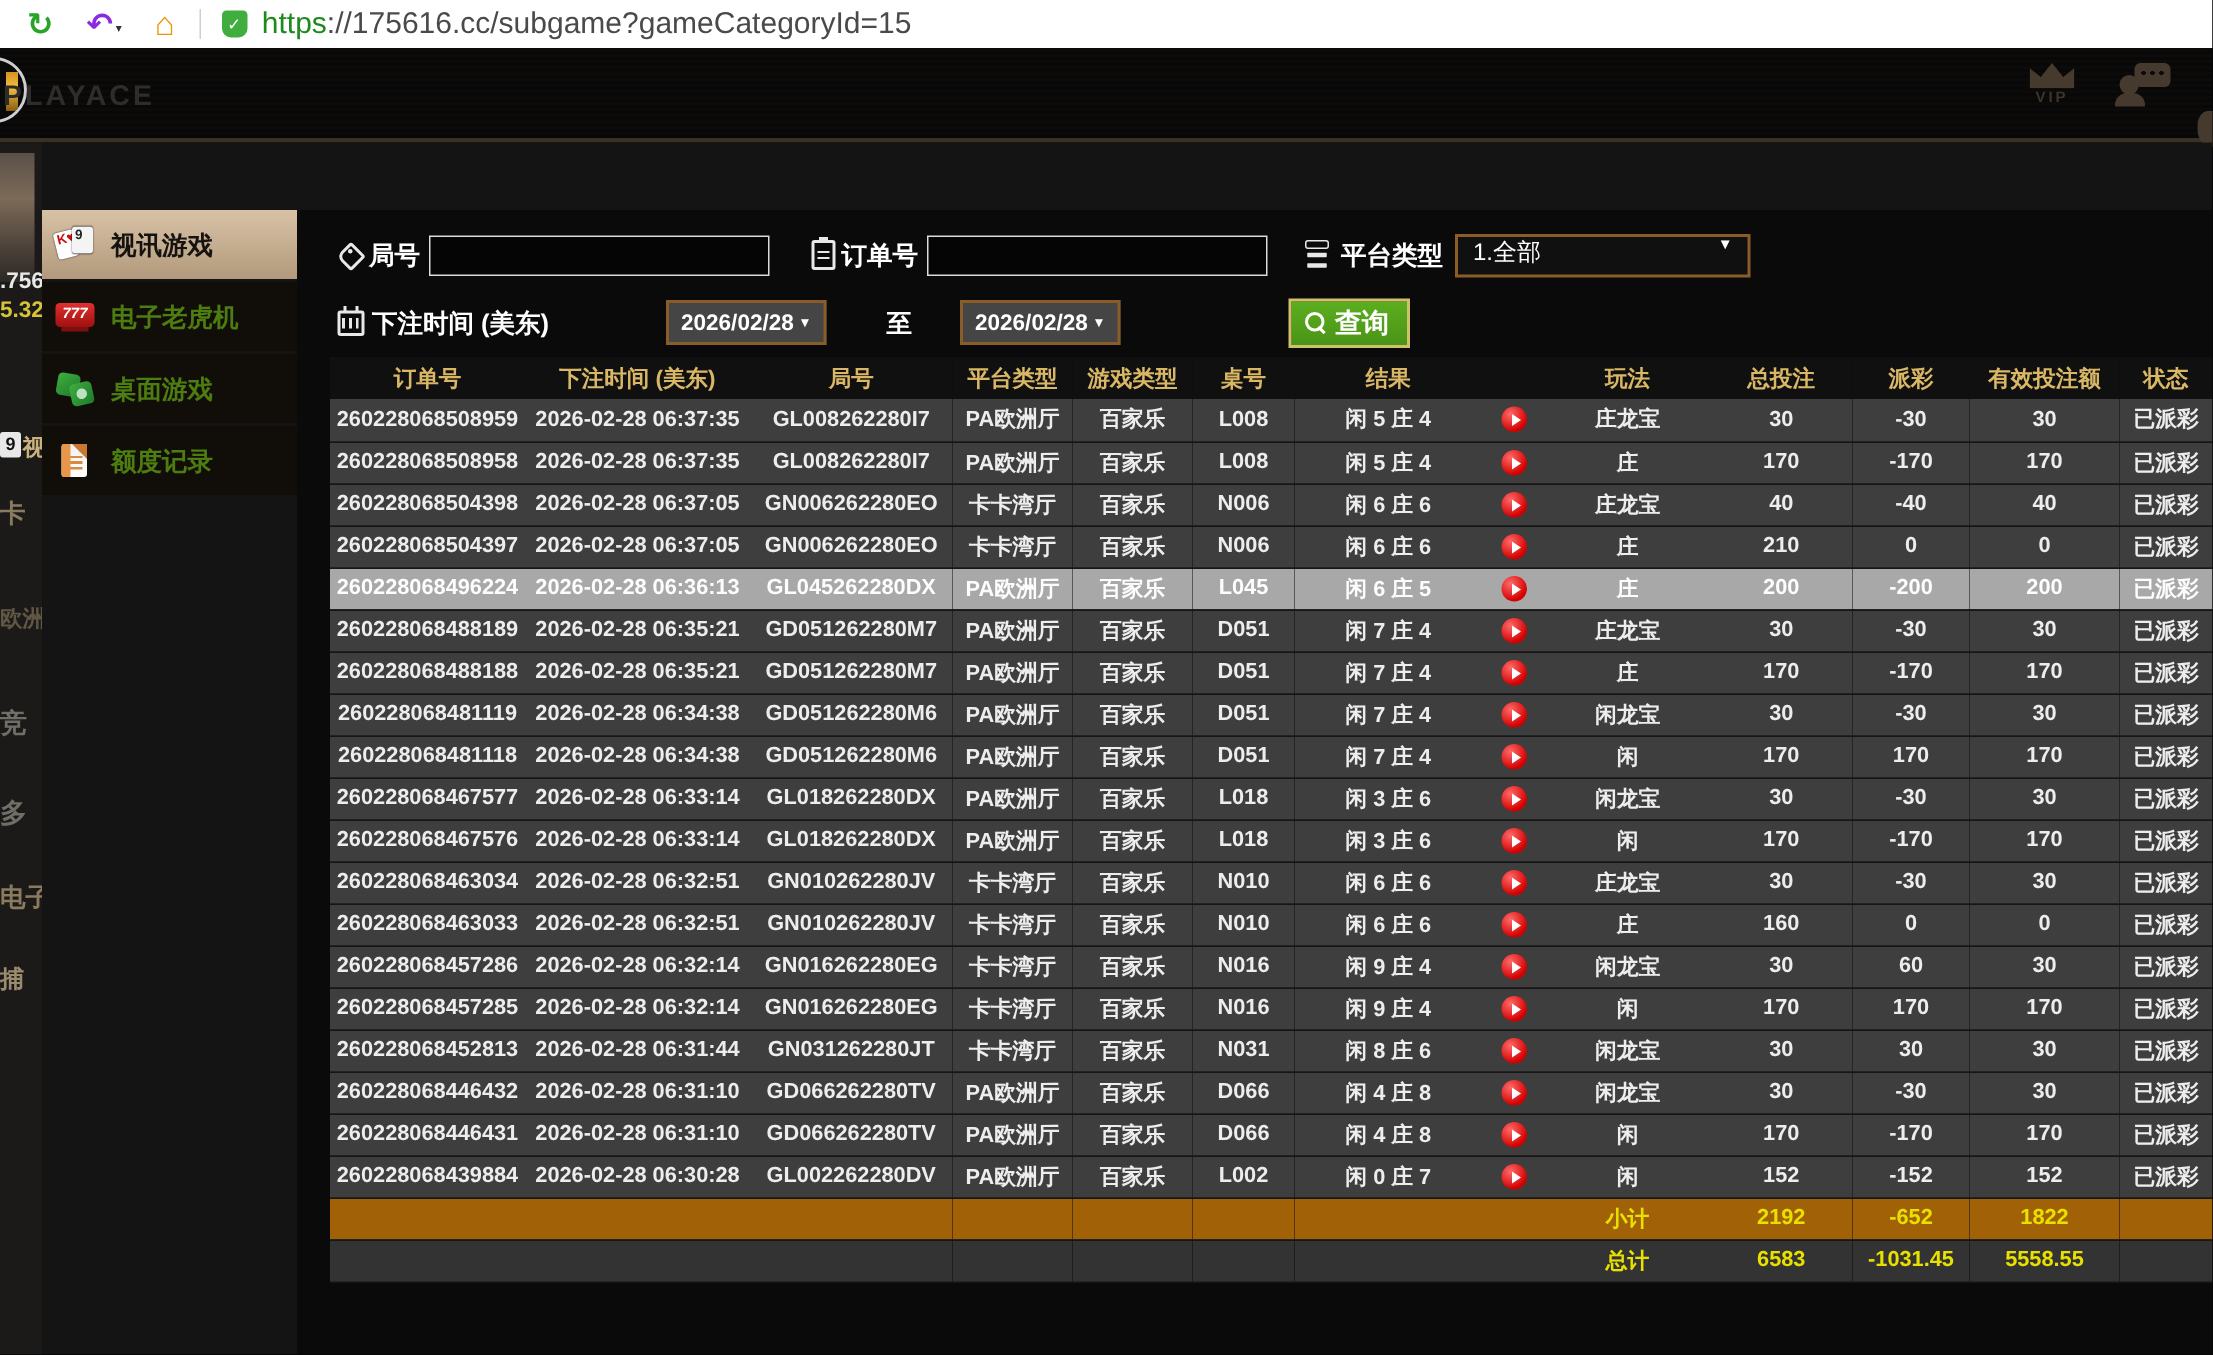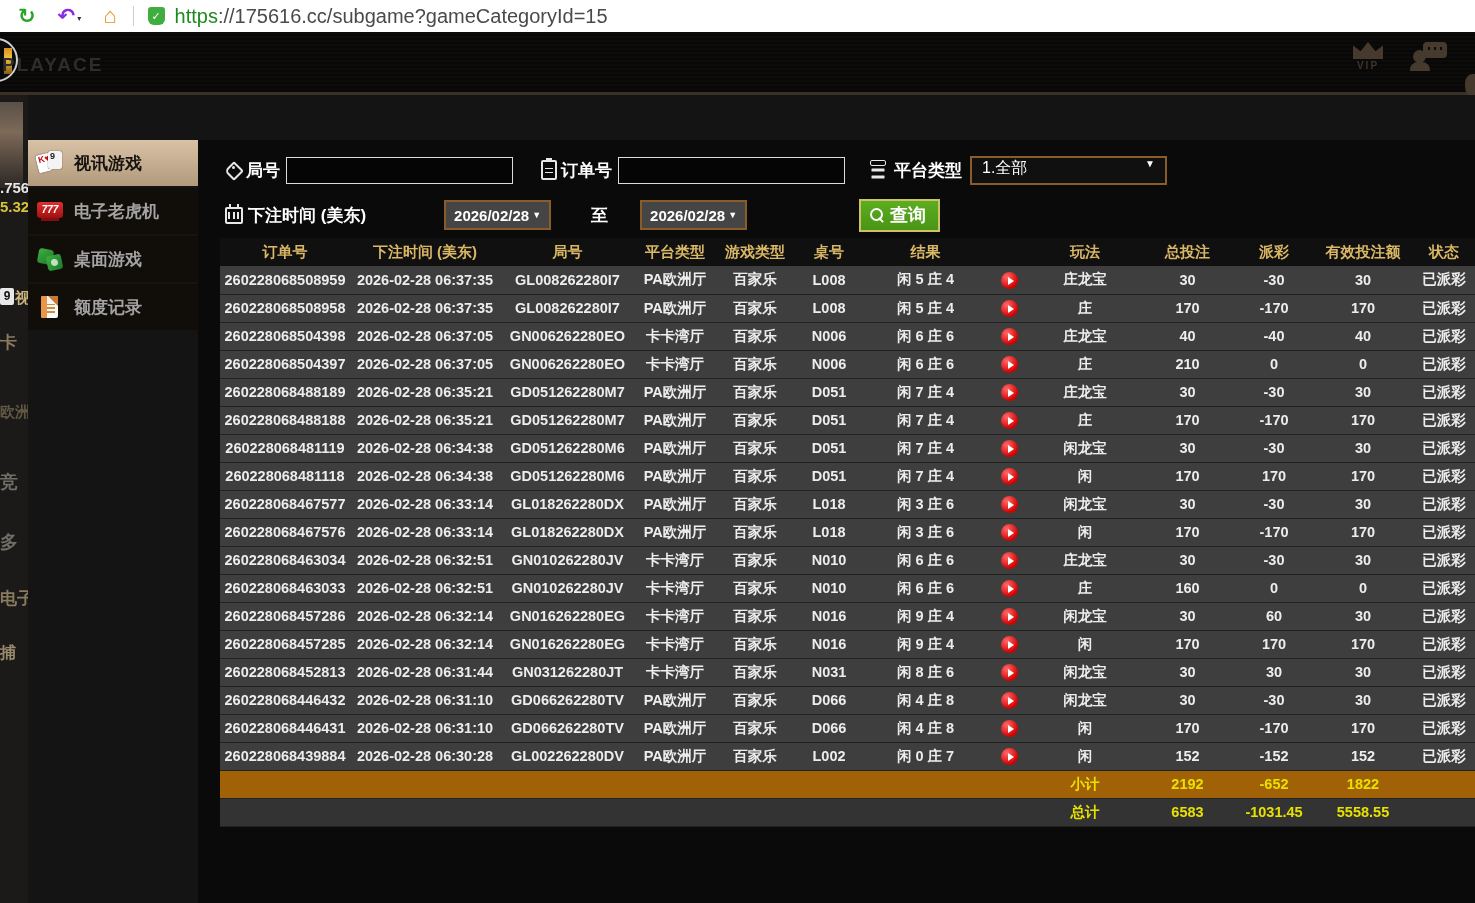--- a/index.html
+++ b/index.html
@@ -54,21 +54,21 @@
   .dealer-block { position:absolute; left:32px; top:240px; width:100px; height:150px; background:#1d1a16; }
 
   
   .panel-title { position:absolute; left:28px; top:0; width:1447px; height:45px; background:#050505; }
   .panel-title .t { position:absolute; left:20px; top:7px; color:#fff; font-size:23px; font-weight:bold; letter-spacing:1px; }
   .bg-hint { position:absolute; left:440px; top:12px; color:#222120; font-size:18px; font-weight:bold; }
 
   
   .sidebar { position:absolute; left:28px; top:45px; width:170px; }
   .side-item { position:relative; height:46px; margin-bottom:2px; background:#110e0a; display:flex; align-items:center; cursor:pointer; }
-  .side-item .lbl { color:#a3a3a3; font-size:17px; font-weight:bold; margin-left:8px; }
+  .side-item .lbl { color:#4d7c0f; font-size:17px; font-weight:bold; margin-left:8px; }
   .side-item.active { background:linear-gradient(180deg,#d8c2a6,#b2997b); }
   .side-item.active .lbl { color:#151210; }
   .s-icon { position:relative; width:30px; height:30px; margin-left:8px; flex:none; }
   
   .card-a { position:absolute; left:1px; top:6px; width:14px; height:18px; background:#fff; border-radius:2px; transform:rotate(-14deg); color:#c41010; font-size:9px; font-weight:bold; line-height:10px; text-align:left; padding-left:2px; box-shadow:0 0 1px #000; }
   .card-b { position:absolute; left:12px; top:3px; width:14px; height:18px; background:#f4f4f4; border-radius:2px; color:#222; font-size:9px; font-weight:bold; padding-left:2px; box-shadow:0 0 1px #000; }
   
   .slot-777 { position:absolute; left:1px; top:6px; width:26px; height:16px; background:linear-gradient(180deg,#e03030,#a01010); border-radius:3px; color:#fff; font-size:10px; font-weight:bold; text-align:center; line-height:16px; font-style:italic; }
   .slot-base { position:absolute; left:5px; top:22px; width:18px; height:3px; background:#801010; }
   
@@ -341,20 +341,35 @@
                 <td>百家乐</td>
                 <td>N006</td>
                 <td>闲 6 庄 6</td>
                 <td><span class="play-btn"></span></td>
                 <td>庄</td>
                 <td>210</td>
                 <td class="zero">0</td>
                 <td>0</td>
                 <td class="status">已派彩</td>
               </tr>
+              <tr class="data-row highlight">
+                <td>260228068496224</td>
+                <td>2026-02-28 06:36:13</td>
+                <td>GL045262280DX</td>
+                <td>PA欧洲厅</td>
+                <td>百家乐</td>
+                <td>L045</td>
+                <td>闲 6 庄 5</td>
+                <td><span class="play-btn"></span></td>
+                <td>庄</td>
+                <td>200</td>
+                <td class="neg">-200</td>
+                <td>200</td>
+                <td class="status">已派彩</td>
+              </tr>
               <tr class="data-row">
                 <td>260228068488189</td>
                 <td>2026-02-28 06:35:21</td>
                 <td>GD051262280M7</td>
                 <td>PA欧洲厅</td>
                 <td>百家乐</td>
                 <td>D051</td>
                 <td>闲 7 庄 4</td>
                 <td><span class="play-btn"></span></td>
                 <td>庄龙宝</td>

